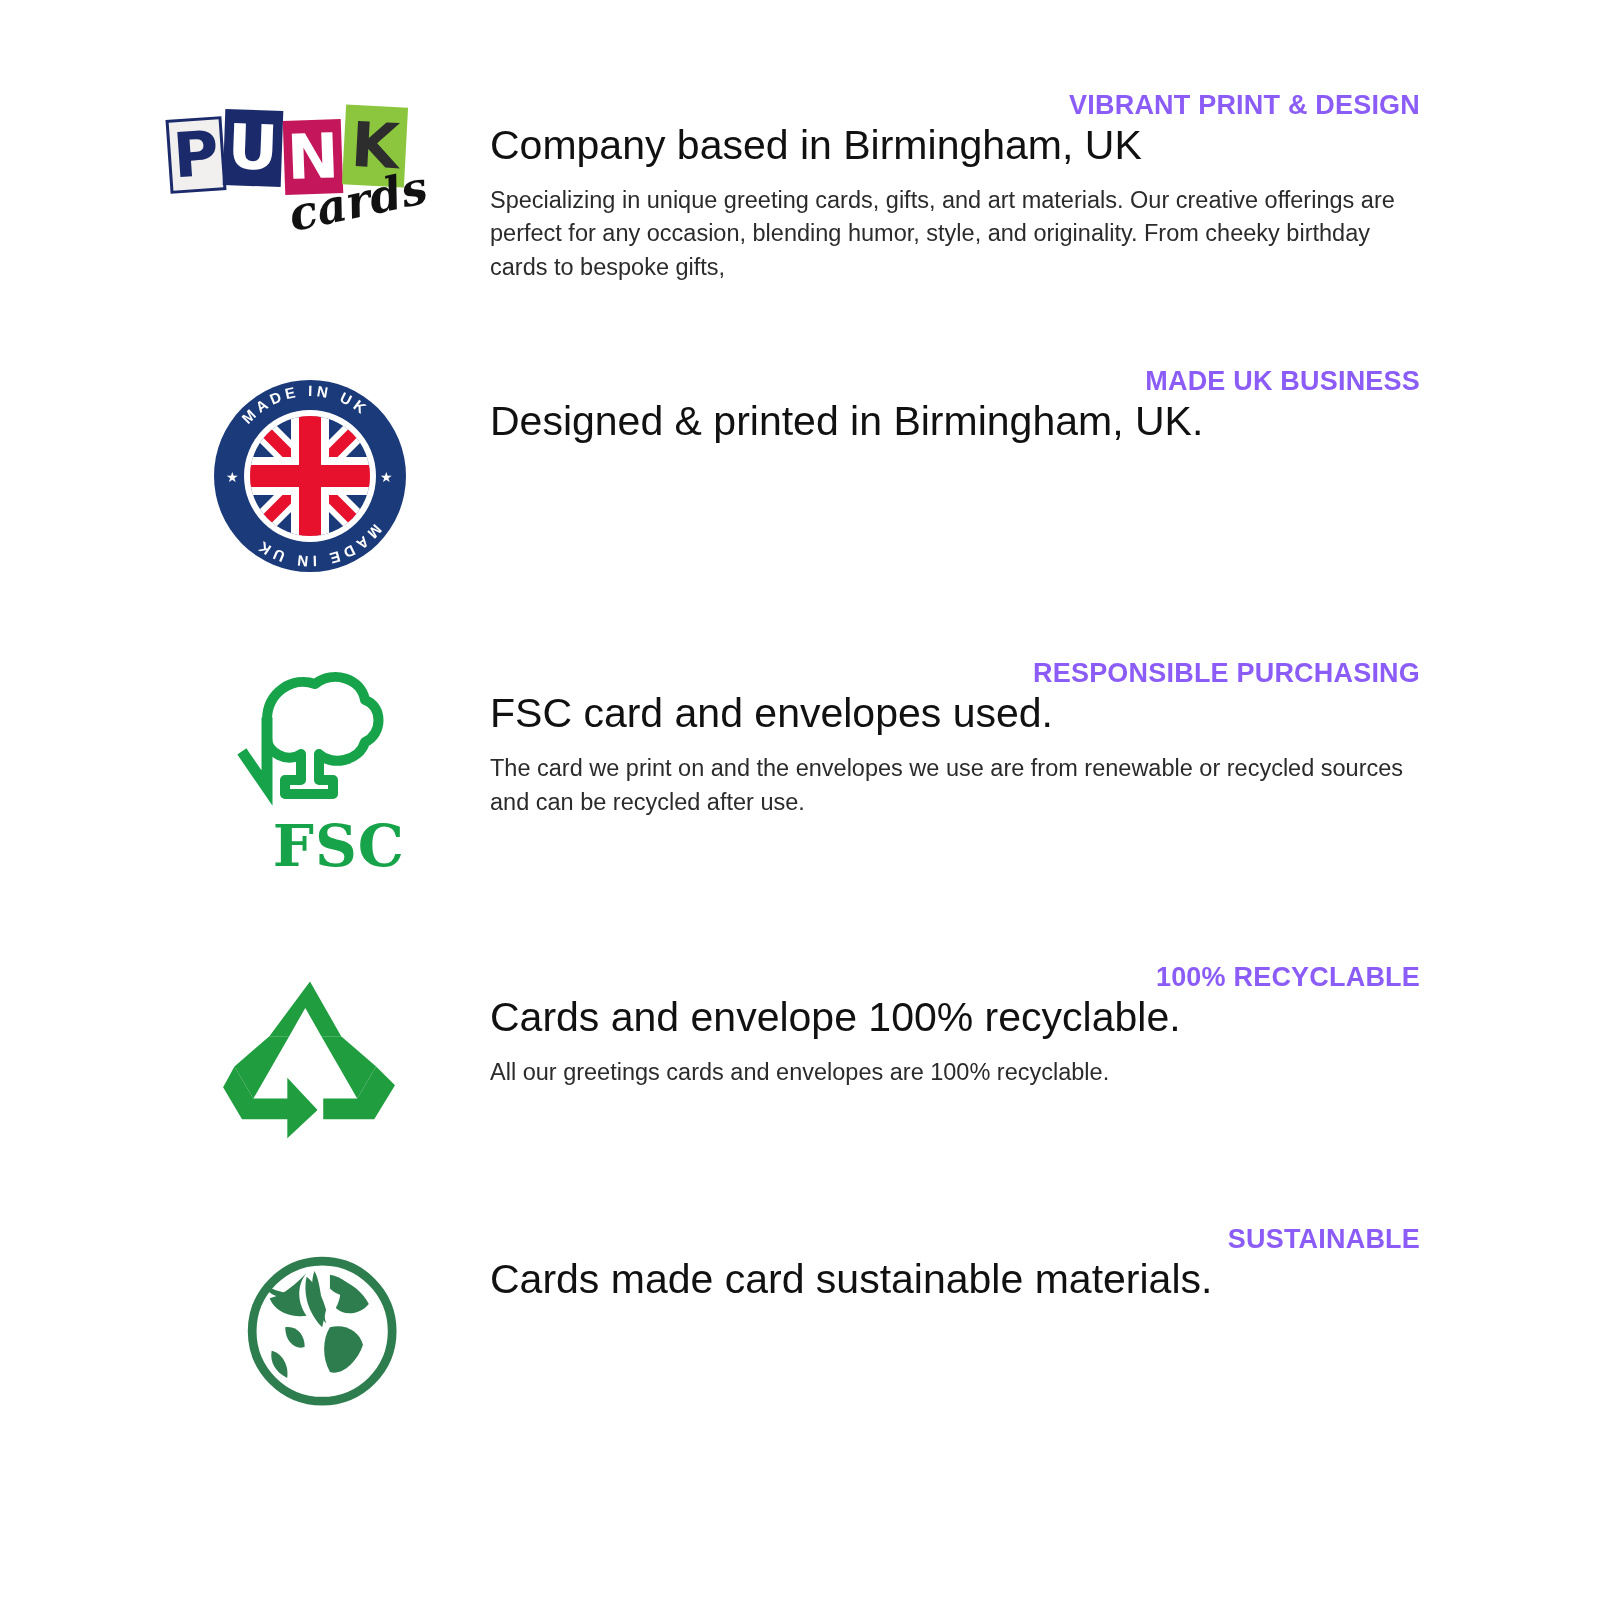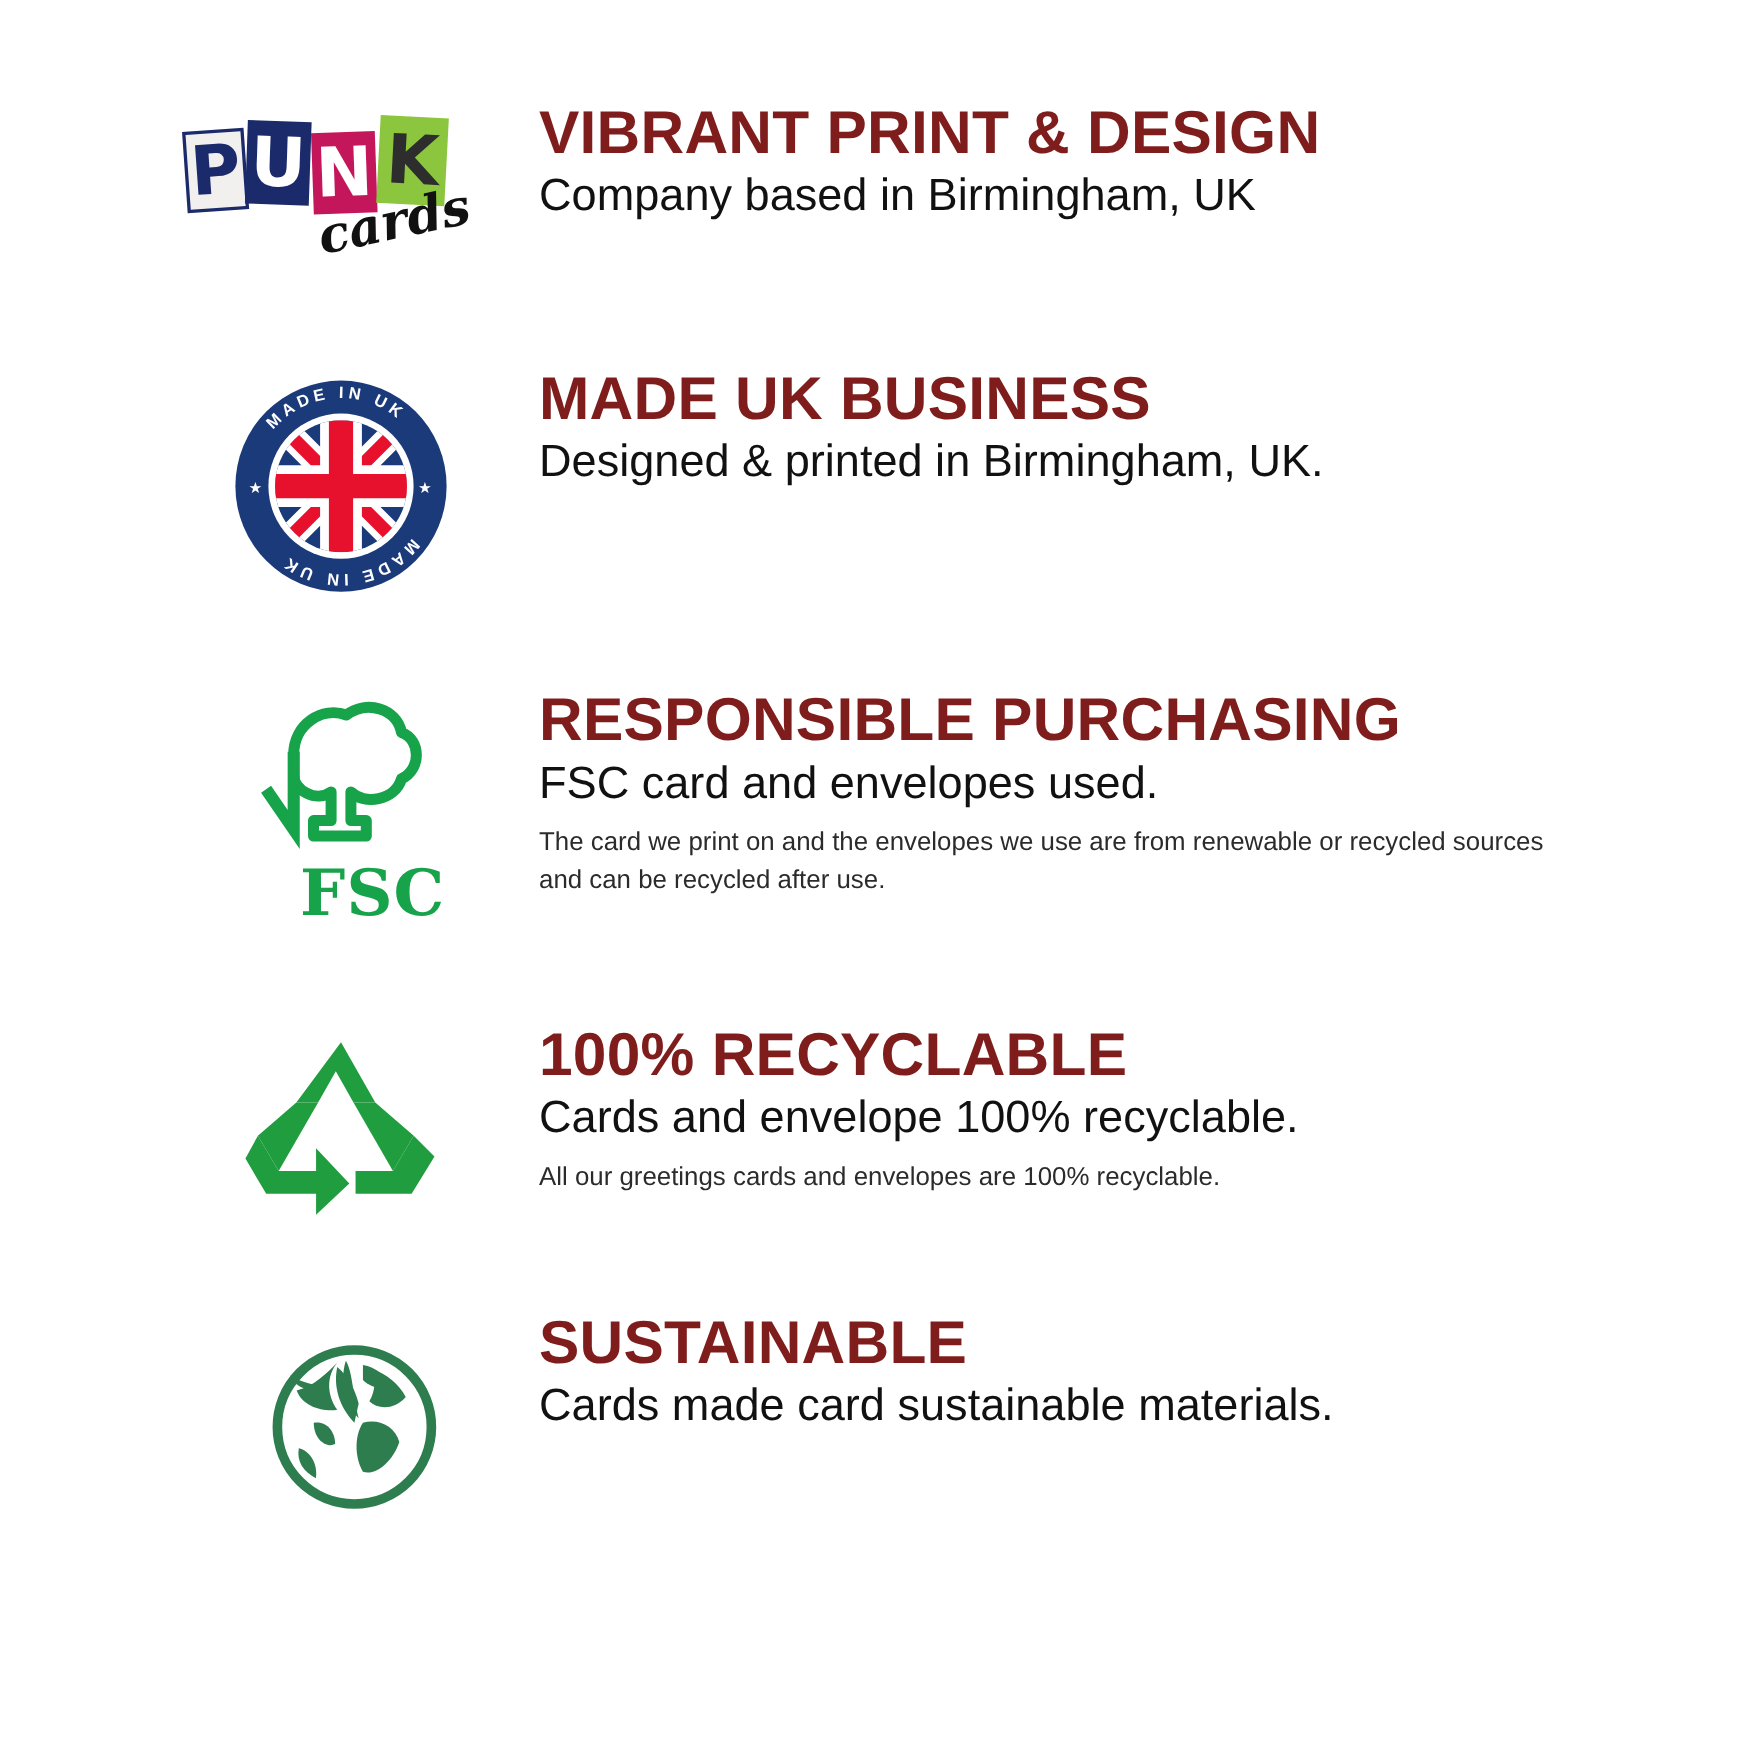--- a/index.html
+++ b/index.html
@@ -30,25 +30,26 @@
     display: flex;
     align-items: center;
     justify-content: center;
     padding-top: 10px;
   }
   .text-col {
     flex: 1;
     padding-left: 10px;
   }
   .f-title {
-    font-size: 55px;
+    font-size: 27px;
     font-weight: bold;
     letter-spacing: 0.2px;
     line-height: 1.12;
-    color: #7f1d1d;
+    color: #8b5cf6;
+    text-align: right;
   }
   .f-sub {
     font-size: 41px;
     font-weight: normal;
     line-height: 1.24;
     color: #111111;
     margin-top: 0;
   }
   .f-desc {
     font-size: 23.5px;
@@ -114,20 +115,21 @@
         <div class="punk-letter pl-p">P</div>
         <div class="punk-letter pl-u">U</div>
         <div class="punk-letter pl-n">N</div>
         <div class="punk-letter pl-k">K</div>
         <div class="punk-cards-word">cards</div>
       </div>
     </div>
     <div class="text-col">
       <div class="f-title">VIBRANT PRINT &amp; DESIGN</div>
       <div class="f-sub">Company based in Birmingham, UK</div>
+      <div class="f-desc">Specializing in unique greeting cards, gifts, and art materials. Our creative offerings are perfect for any occasion, blending humor, style, and originality. From cheeky birthday cards to bespoke gifts,</div>
     </div>
   </div>
 
   <div class="feature">
     <div class="icon-col">
       <svg class="icon-svg uk-badge" viewBox="0 0 200 200">
         <circle cx="100" cy="100" r="96" fill="#1b3a7a"></circle>
         <circle cx="100" cy="100" r="66" fill="#ffffff"></circle>
         <clipPath id="ukflagclip">
             <circle cx="100" cy="100" r="60"></circle>

